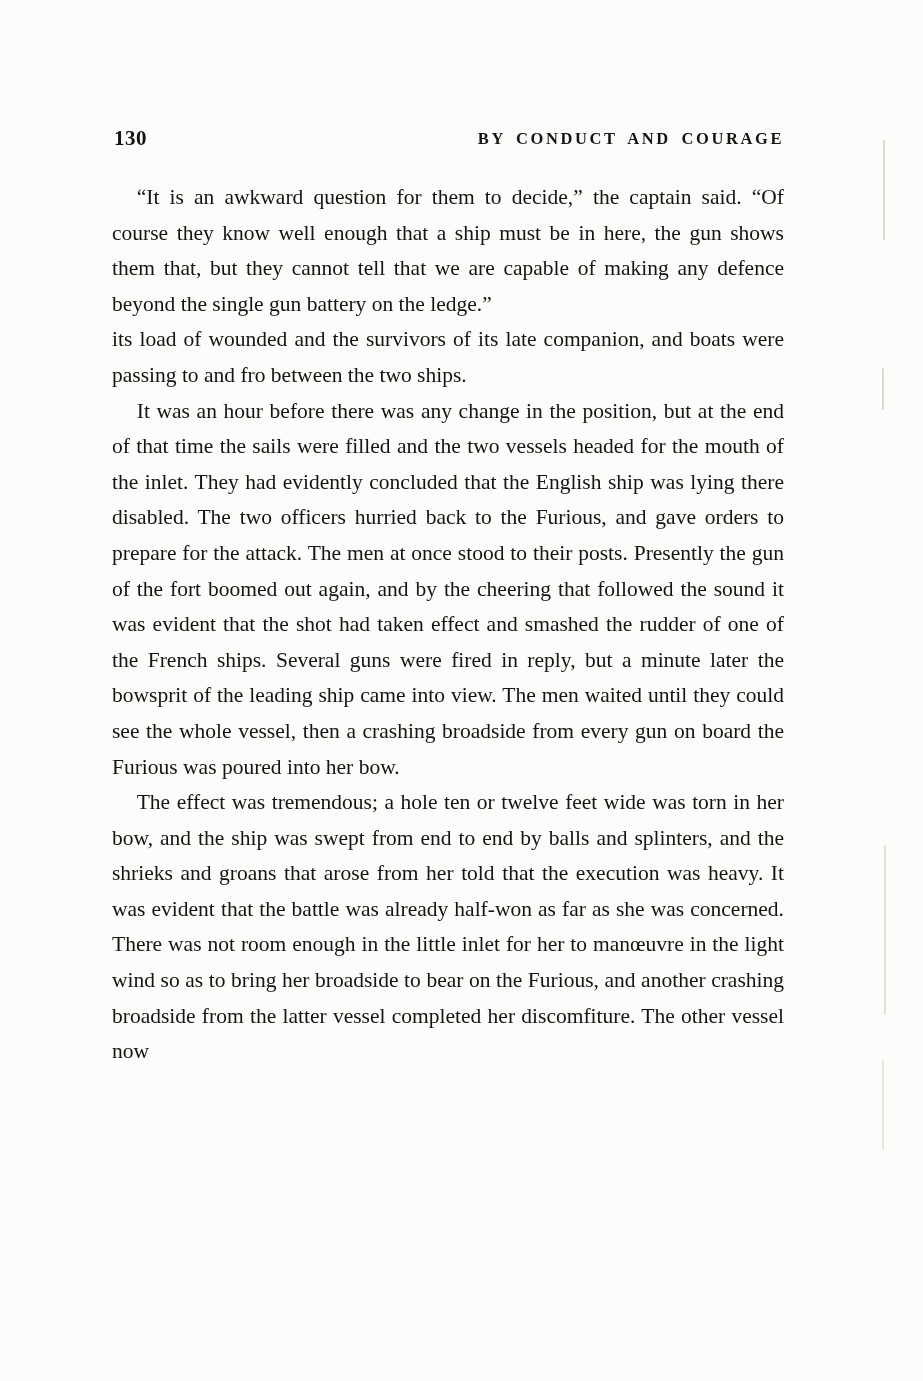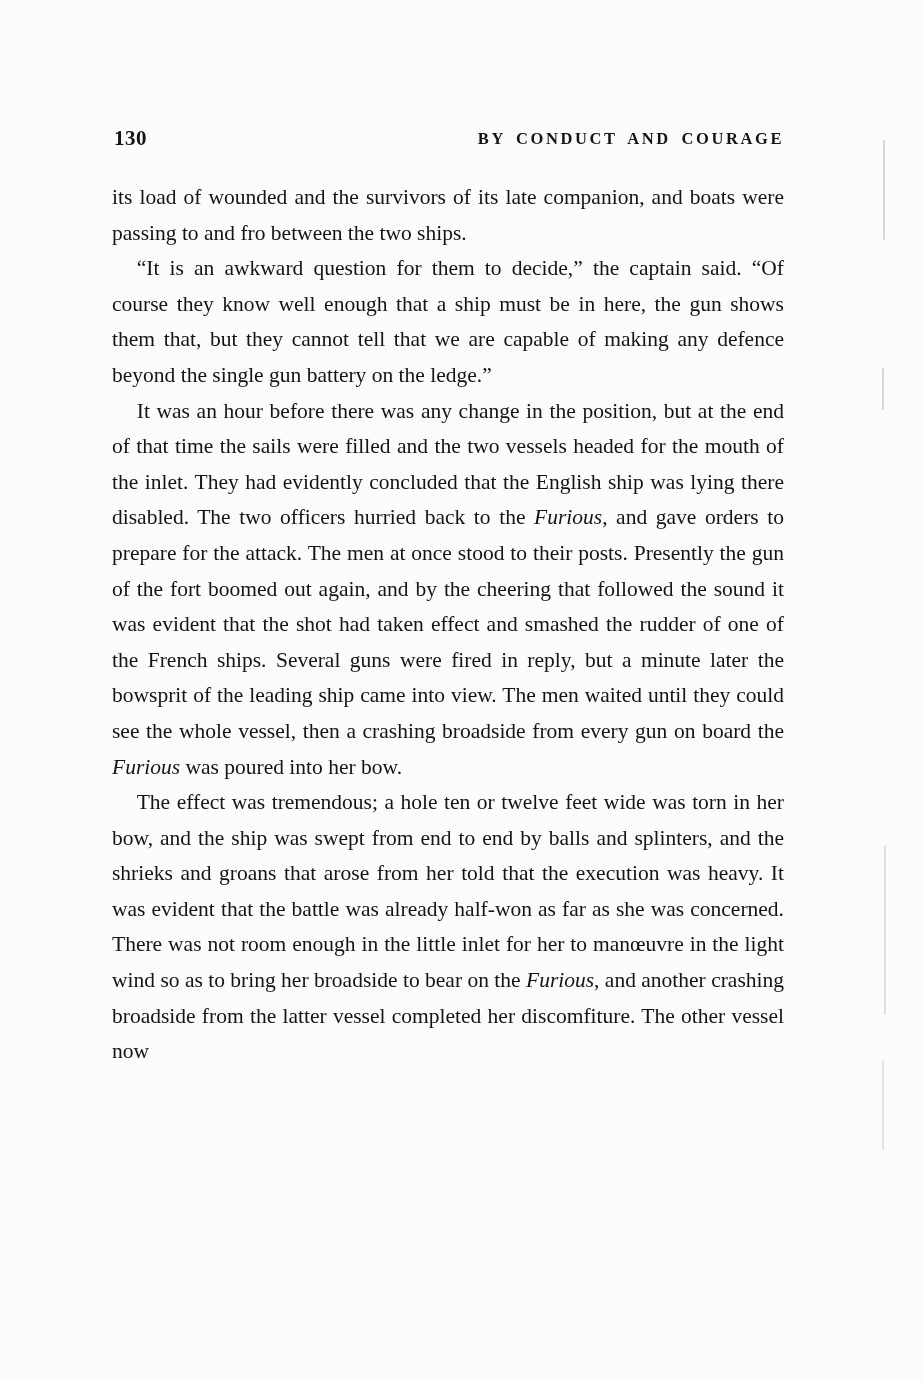--- a/index.html
+++ b/index.html
@@ -51,21 +51,21 @@
   .body-text {
     font-size: 21.5px;
     line-height: 35.6px;
     text-align: justify;
     text-justify: inter-word;
   }
 
   .para { text-indent: 1.15em; }
   .para.no-indent { text-indent: 0; }
 
-  .ship-name { font-style: italic; }
+  .ship-name { }
 
   
   .scan-artifact {
     position: absolute;
     width: 2px;
     background: #d9d9d4;
     border-radius: 1px;
   }
   .artifact-1 { right: 6px; top: 140px; height: 100px; }
   .artifact-2 { right: 7px; top: 368px; height: 42px; }
@@ -82,22 +82,22 @@
   <div class="scan-artifact artifact-3"></div>
   <div class="scan-artifact artifact-4"></div>
 
   <header class="running-head">
     <span class="page-num">130</span>
     <span class="head-title">BY CONDUCT AND COURAGE</span>
   </header>
 
   <main class="body-text">
 
+    <p class="para"><span>“It is an awkward question for them to decide,” the captain said.  “Of course they know well enough that a ship must be in here, the gun shows them that, but they cannot tell that we are capable of making any defence beyond the single gun battery on the ledge.”</span></p>
+
     <p class="para no-indent"><span>its load of wounded and the survivors of its late companion, and boats were passing to and fro between the two ships.</span></p>
-
-    <p class="para"><span>“It is an awkward question for them to decide,” the captain said.  “Of course they know well enough that a ship must be in here, the gun shows them that, but they cannot tell that we are capable of making any defence beyond the single gun battery on the ledge.”</span></p>
 
     <p class="para"><span>It was an hour before there was any change in the position, but at the end of that time the sails were filled and the two vessels headed for the mouth of the inlet.  They had evidently concluded that the English ship was lying there disabled.  The two officers hurried back to the </span><span class="ship-name">Furious</span><span>, and gave orders to prepare for the attack.  The men at once stood to their posts.  Presently the gun of the fort boomed out again, and by the cheering that followed the sound it was evident that the shot had taken effect and smashed the rudder of one of the French ships.  Several guns were fired in reply, but a minute later the bowsprit of the leading ship came into view.  The men waited until they could see the whole vessel, then a crashing broadside from every gun on board the </span><span class="ship-name">Furious</span><span> was poured into her bow.</span></p>
 
     <p class="para"><span>The effect was tremendous; a hole ten or twelve feet wide was torn in her bow, and the ship was swept from end to end by balls and splinters, and the shrieks and groans that arose from her told that the execution was heavy.  It was evident that the battle was already half-won as far as she was concerned.  There was not room enough in the little inlet for her to manœuvre in the light wind so as to bring her broadside to bear on the </span><span class="ship-name">Furious</span><span>, and another crashing broadside from the latter vessel completed her discomfiture.  The other vessel now</span></p>
 
   </main>
 </div>
 
 </body></html>

